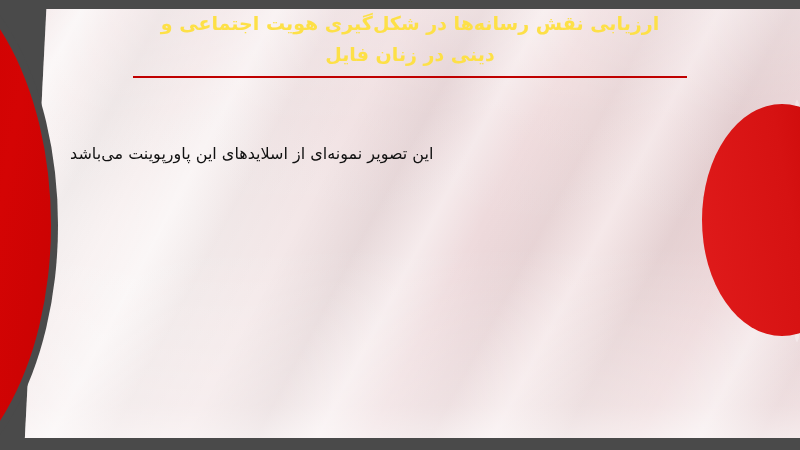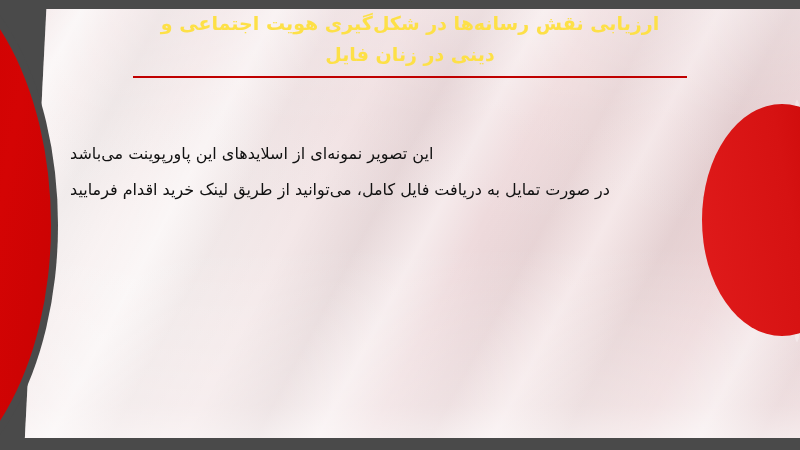--- a/index.html
+++ b/index.html
@@ -187,16 +187,15 @@
   <div class="frame-bottom"></div>
 
   <div class="title-block">
     <div class="title-line">ارزیابی نقش رسانه‌ها در شکل‌گیری هویت اجتماعی و</div>
     <div class="title-line">دینی در زنان فایل</div>
   </div>
   <div class="title-rule"></div>
 
   <div class="body-block">
     <div class="body-line">این تصویر نمونه‌ای از اسلایدهای این پاورپوینت می‌باشد</div>
-    <div class="body-line">در صورت تمایل به دریافت فایل کامل، می‌توانید از طریق لینک خرید اقدام فرمایید</div>
   </div>
 
 </div>
 
 </body></html>

